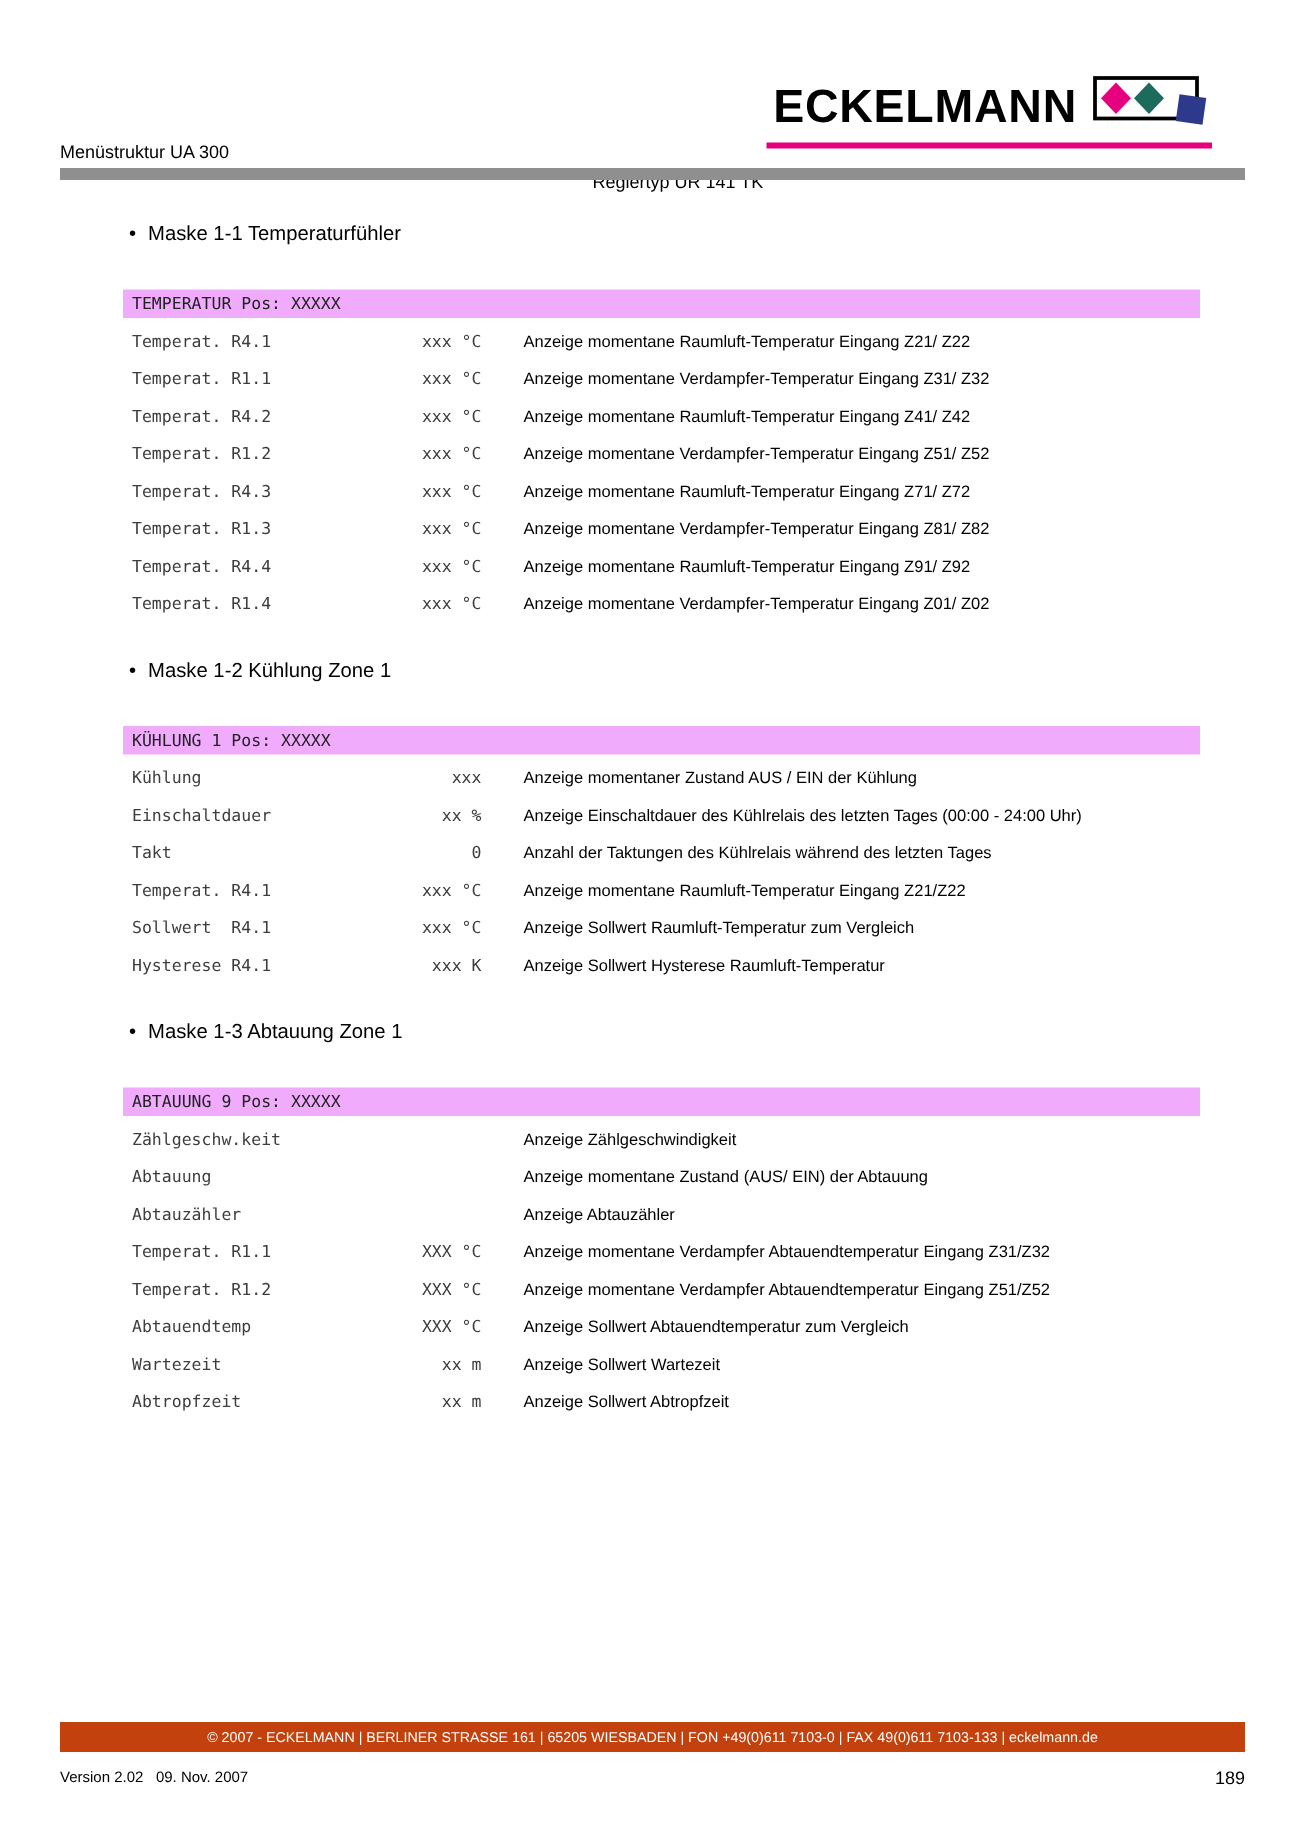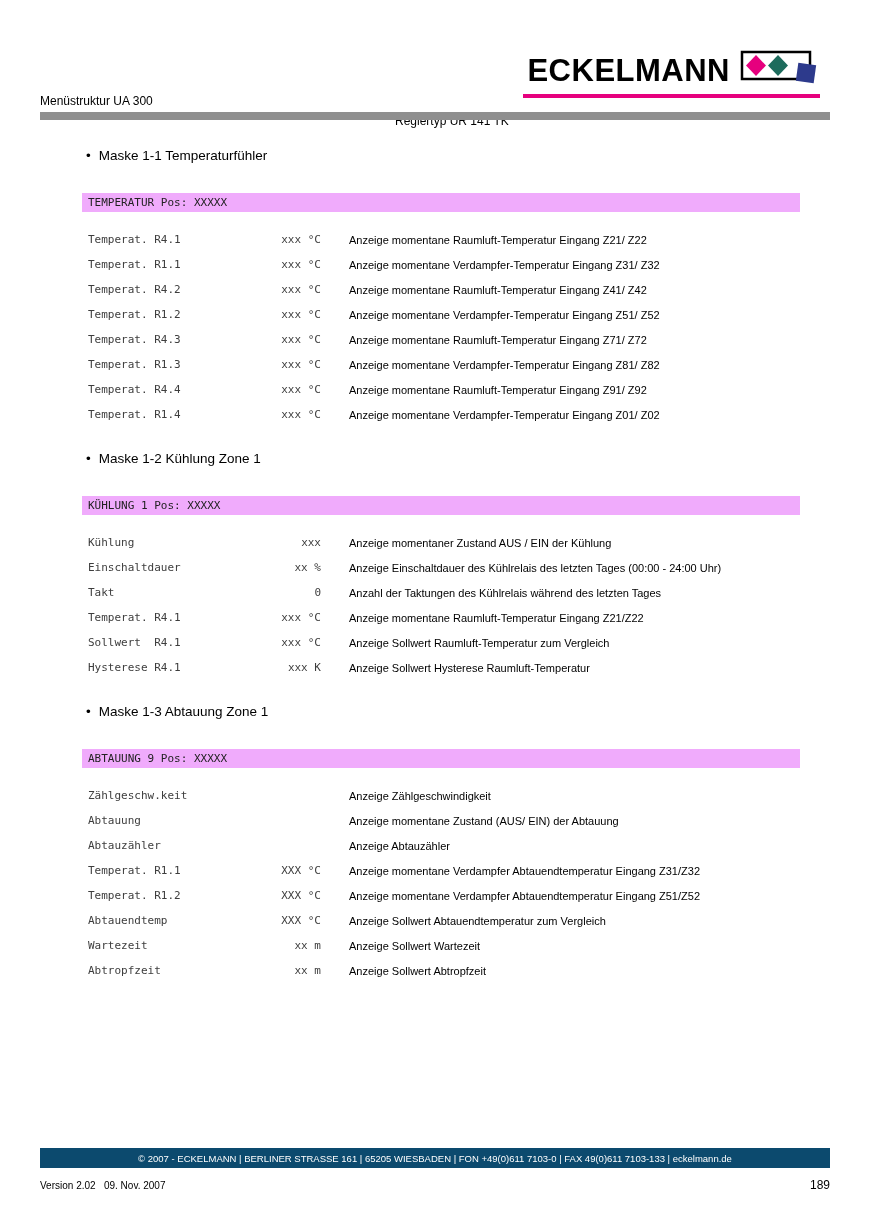--- a/index.html
+++ b/index.html
@@ -9,21 +9,21 @@
     background: #ffffff;
     font-family: "Liberation Sans", sans-serif;
     color: #000;
     position: relative;
     overflow: hidden;
   }
   .mono { font-family: "DejaVu Sans Mono", "Liberation Mono", monospace; white-space: pre; }
 
   
   .logo {
-    position: absolute; top: 50px; right: 50px;
+    position: absolute; top: 50px; right: 62px;
     display: flex; align-items: center; gap: 10px;
     padding-bottom: 8px;
   }
   .logo-text {
     font-size: 31px; font-weight: bold; letter-spacing: 0.5px; line-height: 1;
   }
   .logo-underline {
     position: absolute; left: -4px; right: 0; bottom: 0; height: 4px;
     background: #e6007e;
   }
@@ -38,30 +38,30 @@
   .section-title {
     font-size: 13.5px; margin: 0 0 30px 4px;
     display: flex; align-items: center; gap: 8px;
   }
   .section + .section { margin-top: 24px; }
   .table-header {
     background: #f0abfc; height: 19px;
     display: flex; align-items: center;
     padding-left: 6px; font-size: 11px; color: #222;
   }
-  .rows { padding-top: 15px; }
+  .rows { padding-top: 3px; }
   .row { height: 25px; display: flex; align-items: center; padding-left: 6px; }
   .cl { width: 155px; font-size: 11px; color: #3d3d3d; }
   .cv { width: 78px; text-align: right; font-size: 11px; color: #3d3d3d; }
   .cd { margin-left: 28px; font-size: 11px; color: #000; }
 
   
   .footer-bar {
     position: absolute; top: 1148px; left: 40px; width: 790px; height: 20px;
-    background: #0c4a6e; color: #fff; font-size: 9.5px;
+    background: #c2410c; color: #fff; font-size: 9.5px;
     display: flex; align-items: center; justify-content: center;
   }
   .footer-meta { position: absolute; top: 1180px; left: 40px; width: 790px; font-size: 10px; }
   .version-txt { white-space: pre; }
   .page-number { position: absolute; right: 0; top: -2px; font-size: 12px; text-align: right; }
 </style>
 </head>
 <body>
 
 <div>

